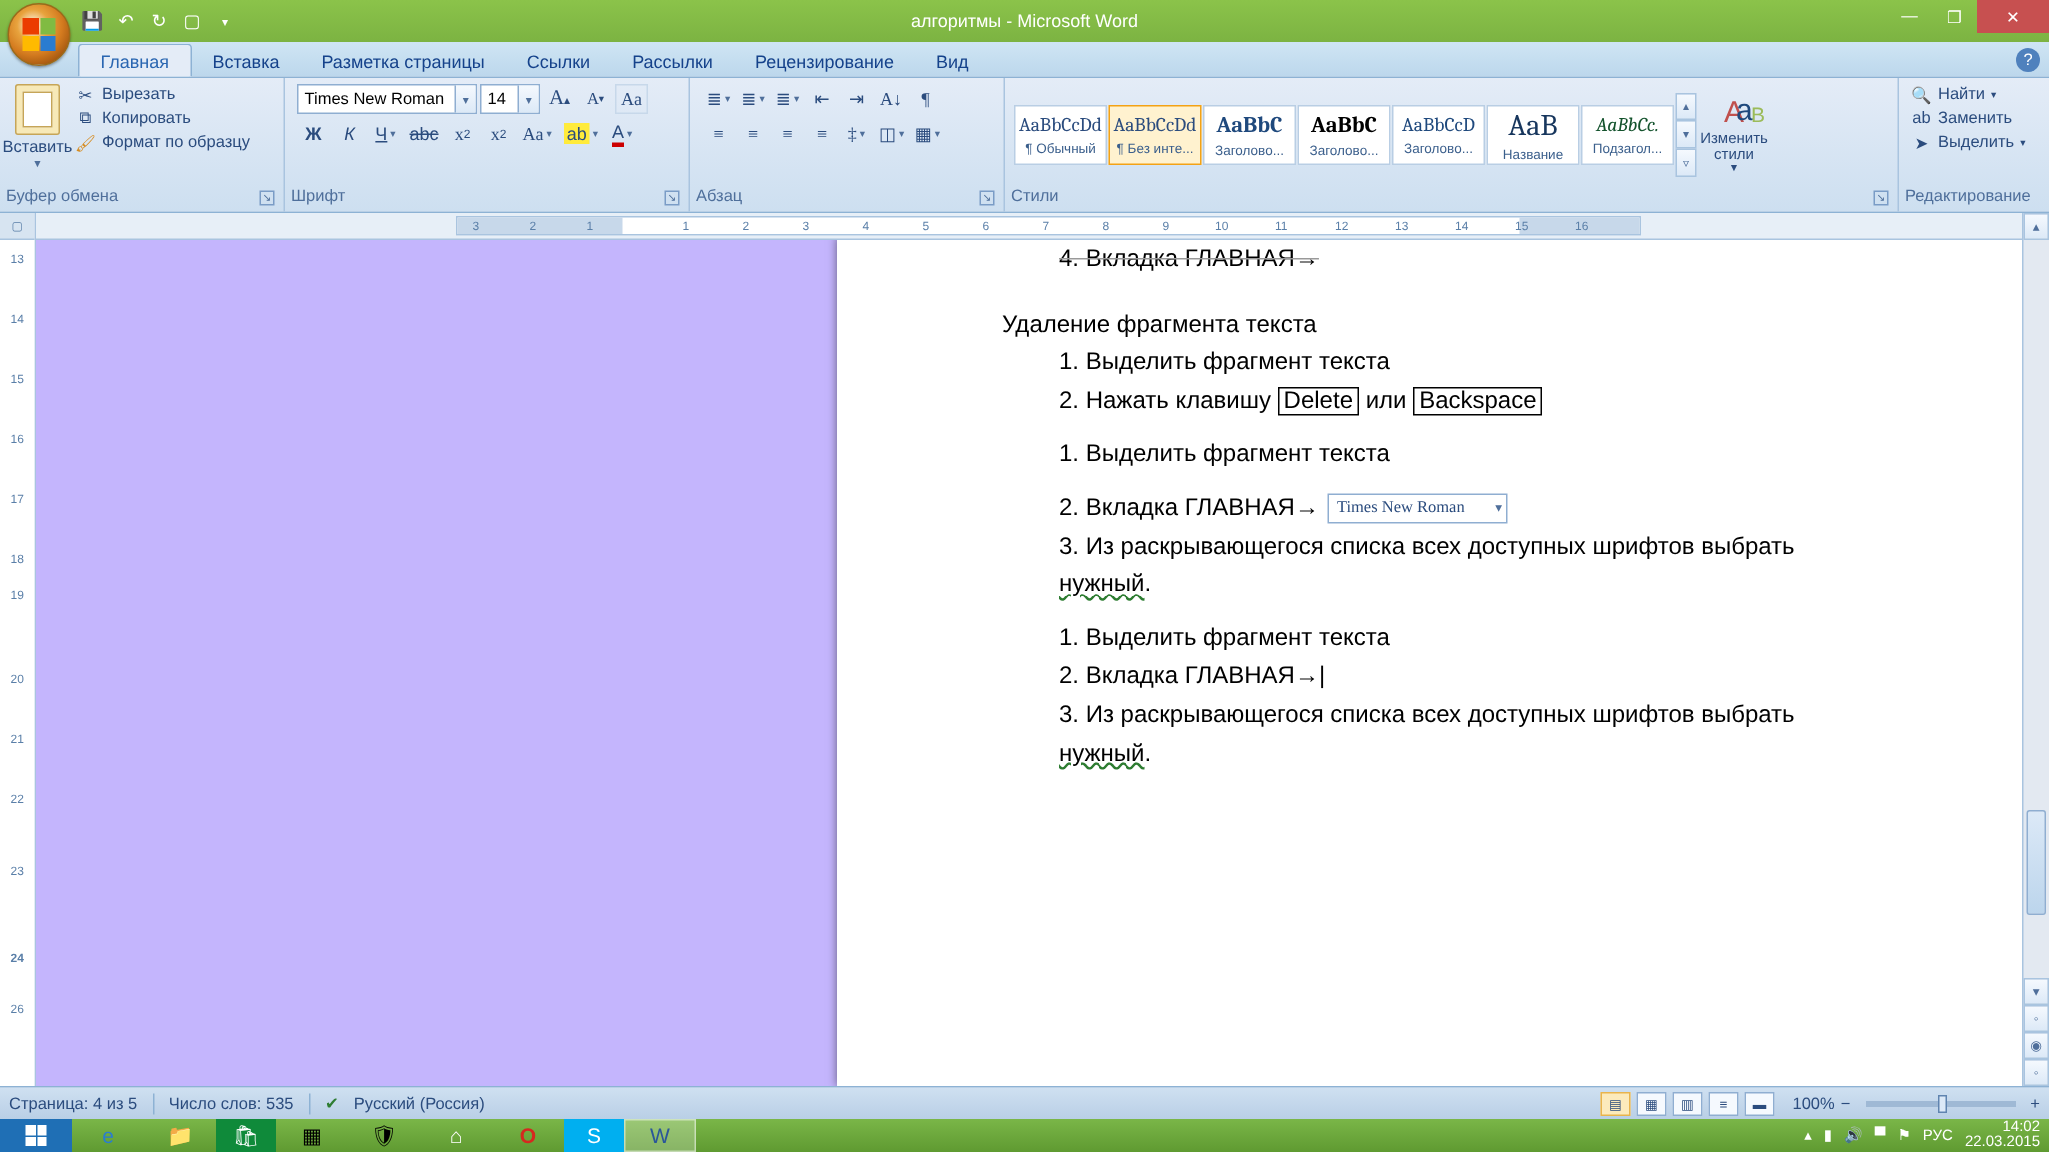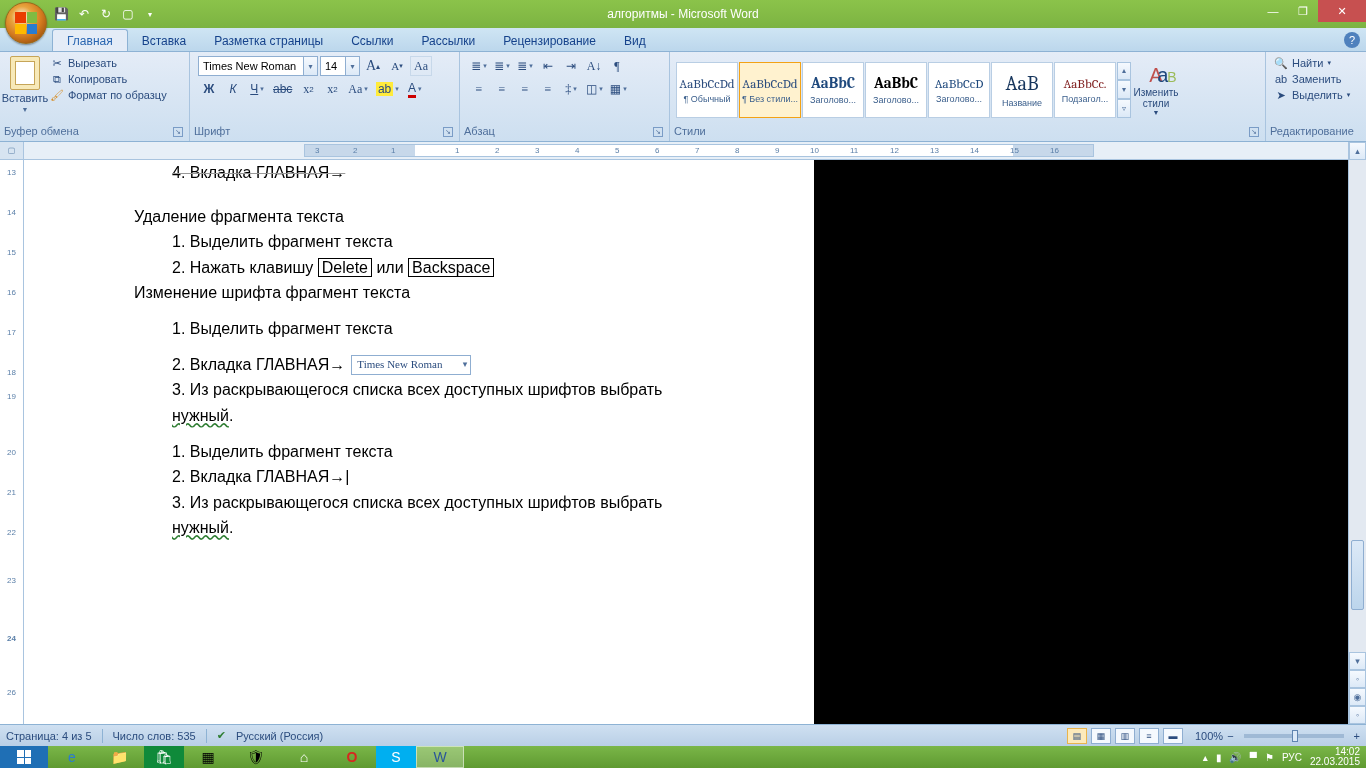--- a/index.html
+++ b/index.html
@@ -51,21 +51,21 @@
 .rb-btn b { font-weight:bold; } .rb-btn i { font-style:italic; }
 .rb-btn .dd-sm { font-size:7px; margin-left:2px; color:#4f6f9b; }
 .hl { background:#ffeb3b; padding:0 2px; }
 
 
 .para-col { display:flex; flex-direction:column; gap:3px; padding:2px 4px; }
 .para-row { display:flex; gap:1px; }
 
 
 .styles-body { display:flex; align-items:center; padding:2px; }
-.style-tile { width:62px; height:56px; border:1px solid #b9cee4; background:#fff; margin-right:1px; display:flex; flex-direction:column; align-items:center; justify-content:center; font-size:10px; color:#2b4c7e; }
+.style-tile { width:62px; height:40px; border:1px solid #b9cee4; background:#fff; margin-right:1px; display:flex; flex-direction:column; align-items:center; justify-content:center; font-size:10px; color:#2b4c7e; }
 .style-tile.sel { border:1px solid #f3a215; background:#fff2cf; }
 .style-prev { font-family:"Cambria",serif; font-size:13px; margin-bottom:3px; }
 .style-name { font-size:9px; color:#3b5f8c; white-space:nowrap; overflow:hidden; max-width:58px; }
 .gallery-sb { width:14px; height:56px; display:flex; flex-direction:column; }
 .gallery-sb div { flex:1; border:1px solid #a9c4df; background:linear-gradient(#f5f9fe,#dce9f7); font-size:8px; display:flex; align-items:center; justify-content:center; color:#4f6f9b; }
 .change-styles { width:50px; display:flex; flex-direction:column; align-items:center; justify-content:center; font-size:10px; color:#2b4c7e; text-align:center; padding:0 3px;}
 .change-styles .big-a { font-size:20px; font-family:Cambria,serif; }
 
 
 .edit-col { display:flex; flex-direction:column; gap:2px; padding:2px 4px; }
@@ -76,21 +76,21 @@
 .vruler { width:24px; background:#e7eff7; border-right:1px solid #a9c4df; position:relative; font-size:8px; color:#5a7fa8; }
 .vruler .corner { height:18px; border-bottom:1px solid #a9c4df; background:#d7e4f1; display:flex; align-items:center; justify-content:center;}
 .vr-scale { position:absolute; top:18px; bottom:0; left:0; right:0; background:#fff; }
 .vr-tick { position:absolute; left:3px; right:3px; text-align:center; }
 .doc-area { flex:1; display:flex; flex-direction:column; overflow:hidden; }
 .hruler { height:18px; background:#e7eff7; border-bottom:1px solid #a9c4df; position:relative; font-size:8px; color:#5a7fa8; }
 .hruler-track { position:absolute; left:280px; width:790px; top:2px; bottom:2px; background:#fff; border:1px solid #a9c4df; }
 .hr-margin-l { position:absolute; left:0; width:110px; top:0; bottom:0; background:#c7d8ea; }
 .hr-margin-r { position:absolute; right:0; width:80px; top:0; bottom:0; background:#c7d8ea; }
 .hruler-track .num { position:absolute; top:1px; }
-.doc-scroll { flex:1; background:#000000; display:flex; justify-content:flex-start; overflow:hidden; position:relative; }
+.doc-scroll { flex:1; background:#c4b5fd; display:flex; justify-content:flex-end; overflow:hidden; position:relative; }
 .page { width:790px; background:#fff; box-shadow:0 0 6px rgba(0,0,0,.5); margin-top:-2px; padding:0 120px 40px 110px; font-family:"Times New Roman",serif; font-size:16px; color:#000; }
 .page p { margin:4px 0; line-height:1.35; }
 .page .num-item { margin-left:38px; }
 .page .center { text-align:center; margin:30px 0 18px; }
 .page .boxed { border:1px solid #000; padding:0 3px; }
 .page .wavy { text-decoration:underline wavy #2e7d32; }
 .page .font-mini { display:inline-block; width:120px; height:20px; border:1px solid #8faed1; background:#fff; font-family:"Segoe UI"; font-size:11px; color:#2b4c7e; padding:1px 5px; vertical-align:middle; position:relative; margin-left:6px;}
 .page .font-mini::after { content:"▾"; position:absolute; right:3px; top:2px; font-size:9px; color:#4f6f9b; }
 .page .sect-hdr { margin-top:22px; }
 .vscroll { width:18px; background:#e3e9f1; border-left:1px solid #a9c4df; display:flex; flex-direction:column; }
@@ -256,40 +256,40 @@
   </div>
 
   <div class="group" style="flex:1">
     <div class="group-body styles-body">
       <div class="style-tile">
           <div class="style-prev">AaBbCcDd</div>
           <div class="style-name">¶ Обычный</div>
         </div>
       <div class="style-tile sel">
           <div class="style-prev">AaBbCcDd</div>
-          <div class="style-name">¶ Без стили...</div>
+          <div class="style-name">¶ Без инте...</div>
         </div>
       <div class="style-tile">
           <div class="style-prev" style="color:#1f497d;font-weight:bold;font-size:15px;">AaBbC</div>
           <div class="style-name">Заголово...</div>
         </div>
       <div class="style-tile">
           <div class="style-prev" style="color:#000;font-weight:bold;font-size:15px;">AaBbC</div>
           <div class="style-name">Заголово...</div>
         </div>
       <div class="style-tile">
           <div class="style-prev" style="color:#1f497d;">AaBbCcD</div>
           <div class="style-name">Заголово...</div>
         </div>
       <div class="style-tile">
           <div class="style-prev" style="color:#17365d;font-size:20px;">AaB</div>
           <div class="style-name">Название</div>
         </div>
       <div class="style-tile">
-          <div class="style-prev" style="color:#7f1d1d;">AaBbCc.</div>
+          <div class="style-prev" style="color:#14532d;font-style:italic;">AaBbCc.</div>
           <div class="style-name">Подзагол...</div>
         </div>
       <div class="gallery-sb">
           <div>▴</div>
           <div>▾</div>
           <div>▿</div>
         </div>
       <div class="change-styles">
         <div class="big-a" style="position:relative;"><span style="color:#c0504d;">A</span><span style="color:#1f497d;position:absolute;left:8px;">a</span><span style="color:#9bbb59;position:absolute;left:18px;font-size:14px;top:5px;">B</span></div>
         <div>Изменить стили</div>
@@ -332,21 +332,21 @@
         <div class="vr-tick" style="top:128px;">16</div>
       <div class="vr-tick" style="top:168px;">17</div>
         <div class="vr-tick" style="top:208px;">18</div>
       <div class="vr-tick" style="top:232px;">19</div>
         <div class="vr-tick" style="top:288px;">20</div>
       <div class="vr-tick" style="top:328px;">21</div>
         <div class="vr-tick" style="top:368px;">22</div>
       <div class="vr-tick" style="top:416px;">23</div>
         <div class="vr-tick" style="top:474px;font-weight:bold;">24</div>
       <div class="vr-tick" style="top:488px;margin-left:37px;">25</div>
-        <div class="vr-tick" style="top:528px;">26</div>
+        <div class="vr-tick" style="top:508px;">26</div>
     </div>
   </div>
   <div class="doc-area">
     <div class="hruler">
       <div class="hruler-track">
         <div class="hr-margin-l"></div>
           <div class="hr-margin-r"></div>
         <div class="num" style="left:10px;">3</div>
           <div class="num" style="left:48px;">2</div>
           <div class="num" style="left:86px;">1</div>
@@ -367,21 +367,20 @@
           <div class="num" style="left:705px;">15</div>
         <div class="num" style="left:745px;">16</div>
       </div>
     </div>
     <div class="doc-scroll">
       <div class="page">
         <p class="num-item" style="margin-top:4px; text-decoration:line-through; text-decoration-color:#999;"><span>4.  Вкладка ГЛАВНАЯ→</span></p>
         <p class="sect-hdr">Удаление фрагмента текста</p>
         <p class="num-item">1.  Выделить фрагмент текста</p>
         <p class="num-item"><span>2.  Нажать клавишу </span><span class="boxed">Delete</span><span> или  </span><span class="boxed">Backspace</span></p>
-        <p>Изменение шрифта фрагмент текста</p>
         <p class="num-item" style="margin-top:14px;">1.  Выделить фрагмент текста</p>
         <p class="num-item" style="margin-top:14px;"><span>2.  Вкладка ГЛАВНАЯ→</span><span class="font-mini">Times New Roman</span></p>
         <p class="num-item"><span>3.  Из раскрывающегося списка всех доступных шрифтов выбрать </span></p>
         <p class="num-item" style="margin-left:38px;"><span class="wavy">нужный</span><span>.</span></p>
         <p class="num-item" style="margin-top:14px;">1.  Выделить фрагмент текста</p>
         <p class="num-item">2.  Вкладка ГЛАВНАЯ→|</p>
         <p class="num-item"><span>3.  Из раскрывающегося списка всех доступных шрифтов выбрать </span></p>
         <p class="num-item" style="margin-left:38px;"><span class="wavy">нужный</span><span>.</span></p>
       </div>
     </div>

